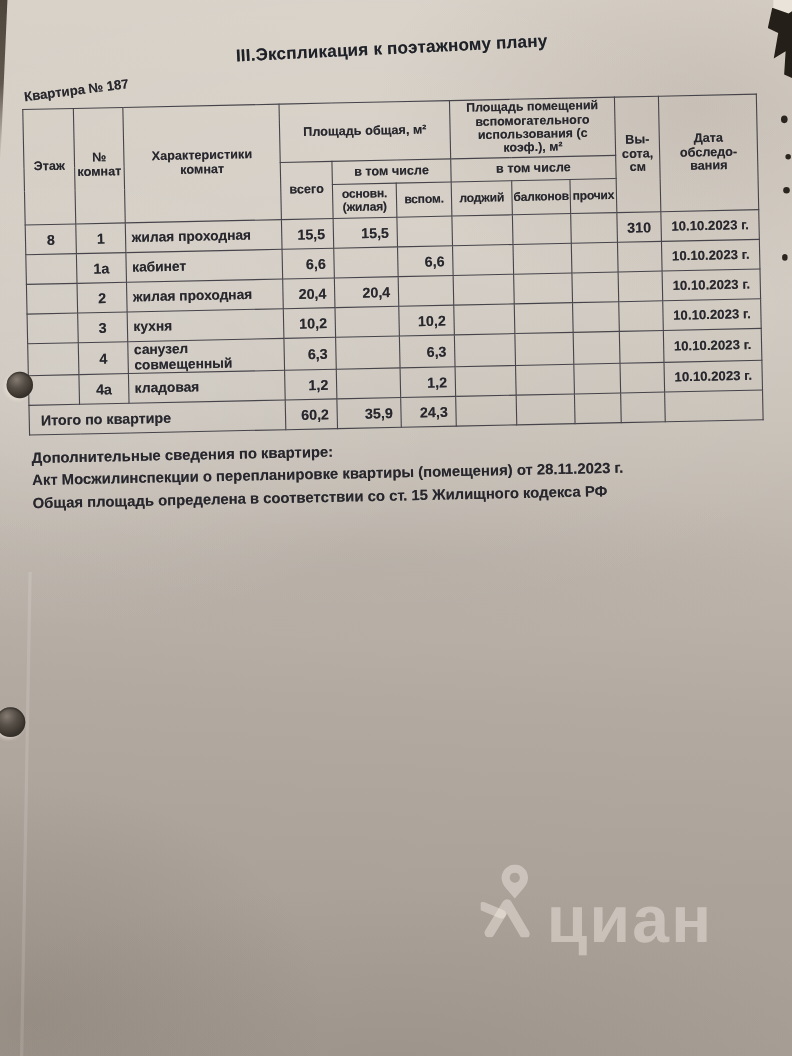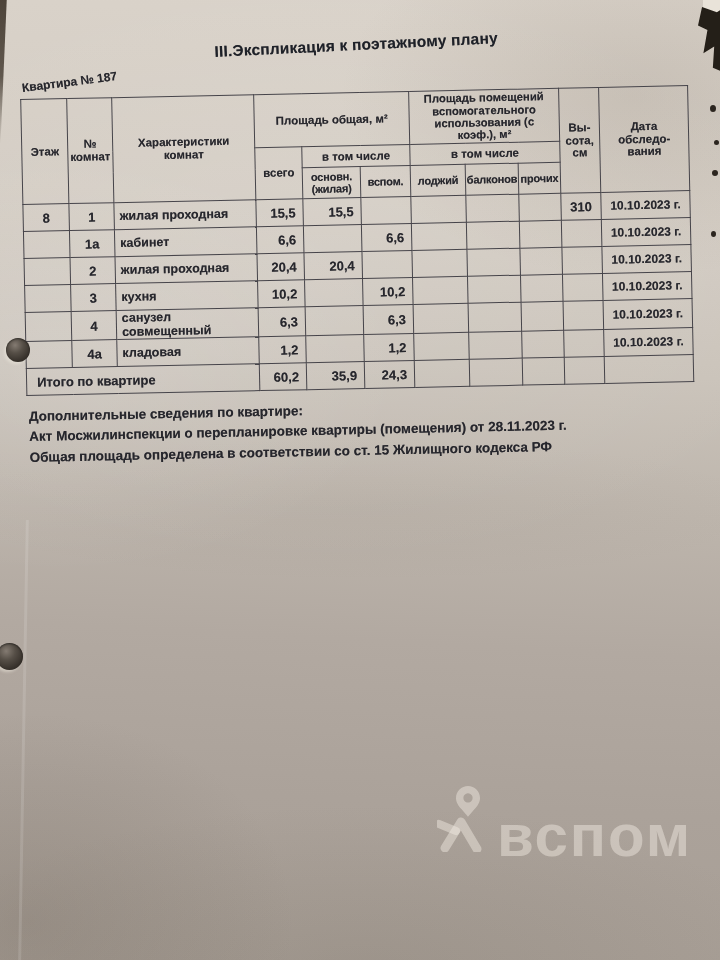--- a/index.html
+++ b/index.html
@@ -84,21 +84,21 @@
 <div class="dot dot2"></div>
 <div class="dot dot3"></div>
 <div class="dot dot4"></div>
 
 <div class="wm">
   <svg width="54" height="66" viewBox="0 0 54 66">
     <path fill-rule="evenodd" fill="rgba(241,236,227,0.46)" d="M31,0 c-6.6,0 -12,5.4 -12,12 c0,4.6 2.6,7.9 5.4,11.1 L31,30.8 l6.6,-7.7 c2.8,-3.2 5.4,-6.5 5.4,-11.1 C43,5.4 37.6,0 31,0 Z M31,7.3 a4.6,4.6 0 1 1 -0.01,0 Z"></path>
     <path d="M8,62 L24,36 L40,63" stroke="rgba(241,236,227,0.46)" stroke-width="9" fill="none" stroke-linecap="round" stroke-linejoin="round"></path>
     <path d="M2,38 L19,45" stroke="rgba(241,236,227,0.46)" stroke-width="8" fill="none" stroke-linecap="round"></path>
   </svg>
-  <div class="wm-brand">вспом</div>
+  <div class="wm-brand">циан</div>
 </div>
 
 <div class="sheet">
   <div class="doc-title">III.Экспликация к поэтажному плану</div>
   <div class="apt-label">Квартира № 187</div>
 
   <table class="expl">
     <colgroup>
       <col style="width:46px">
         <col style="width:45px">

